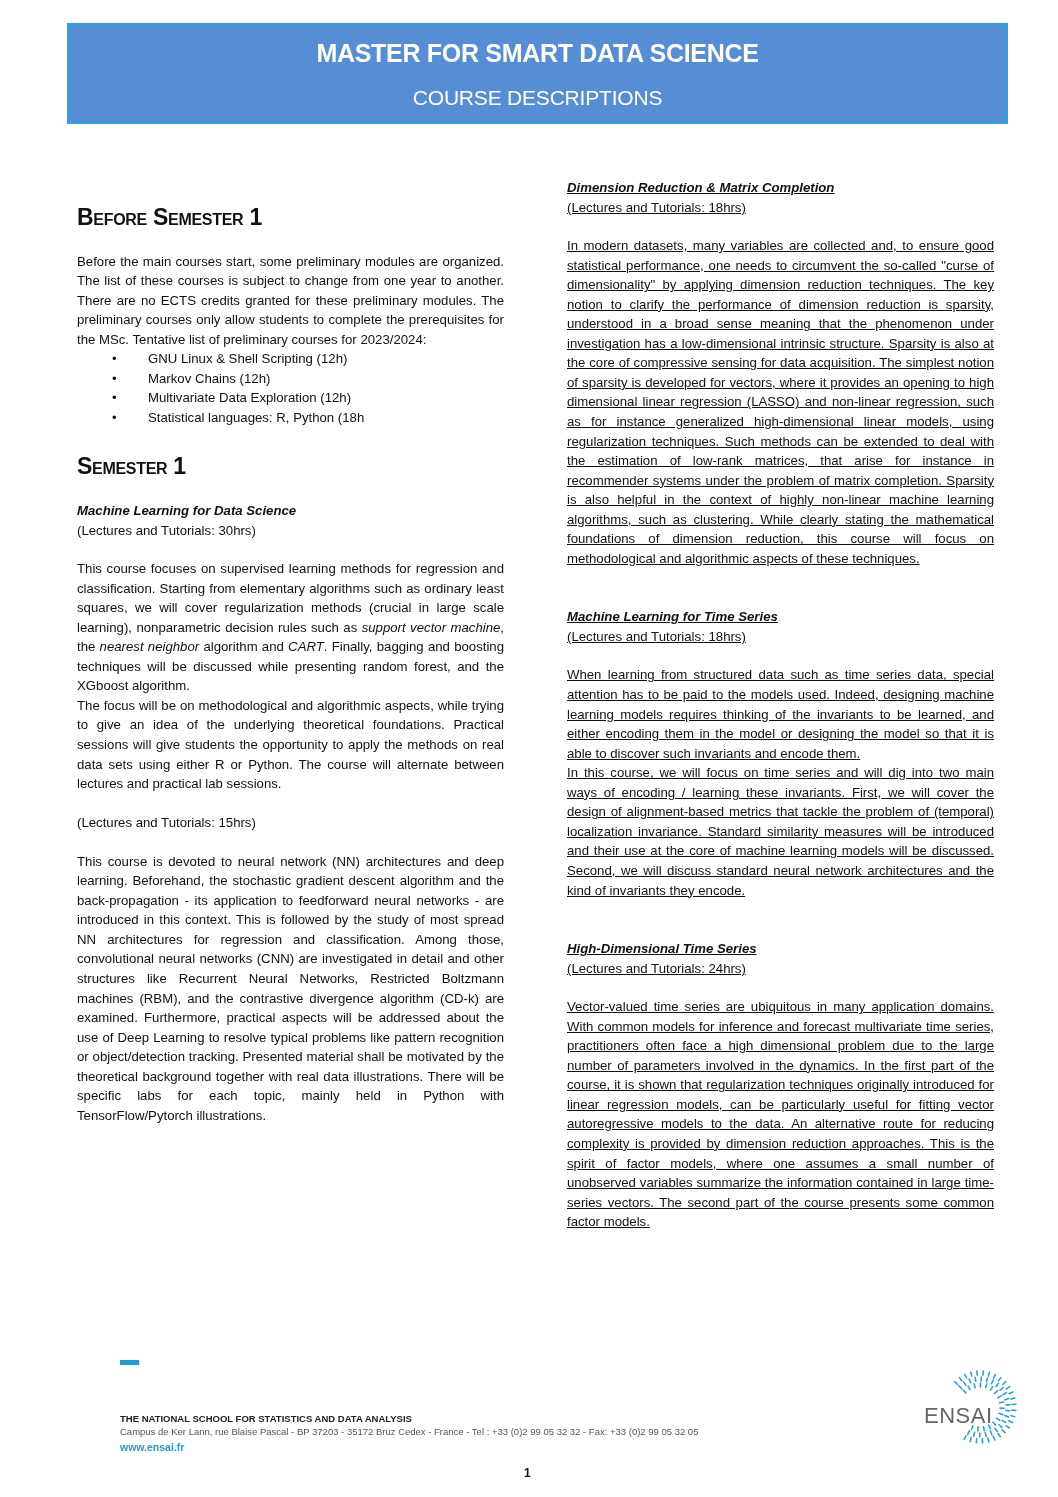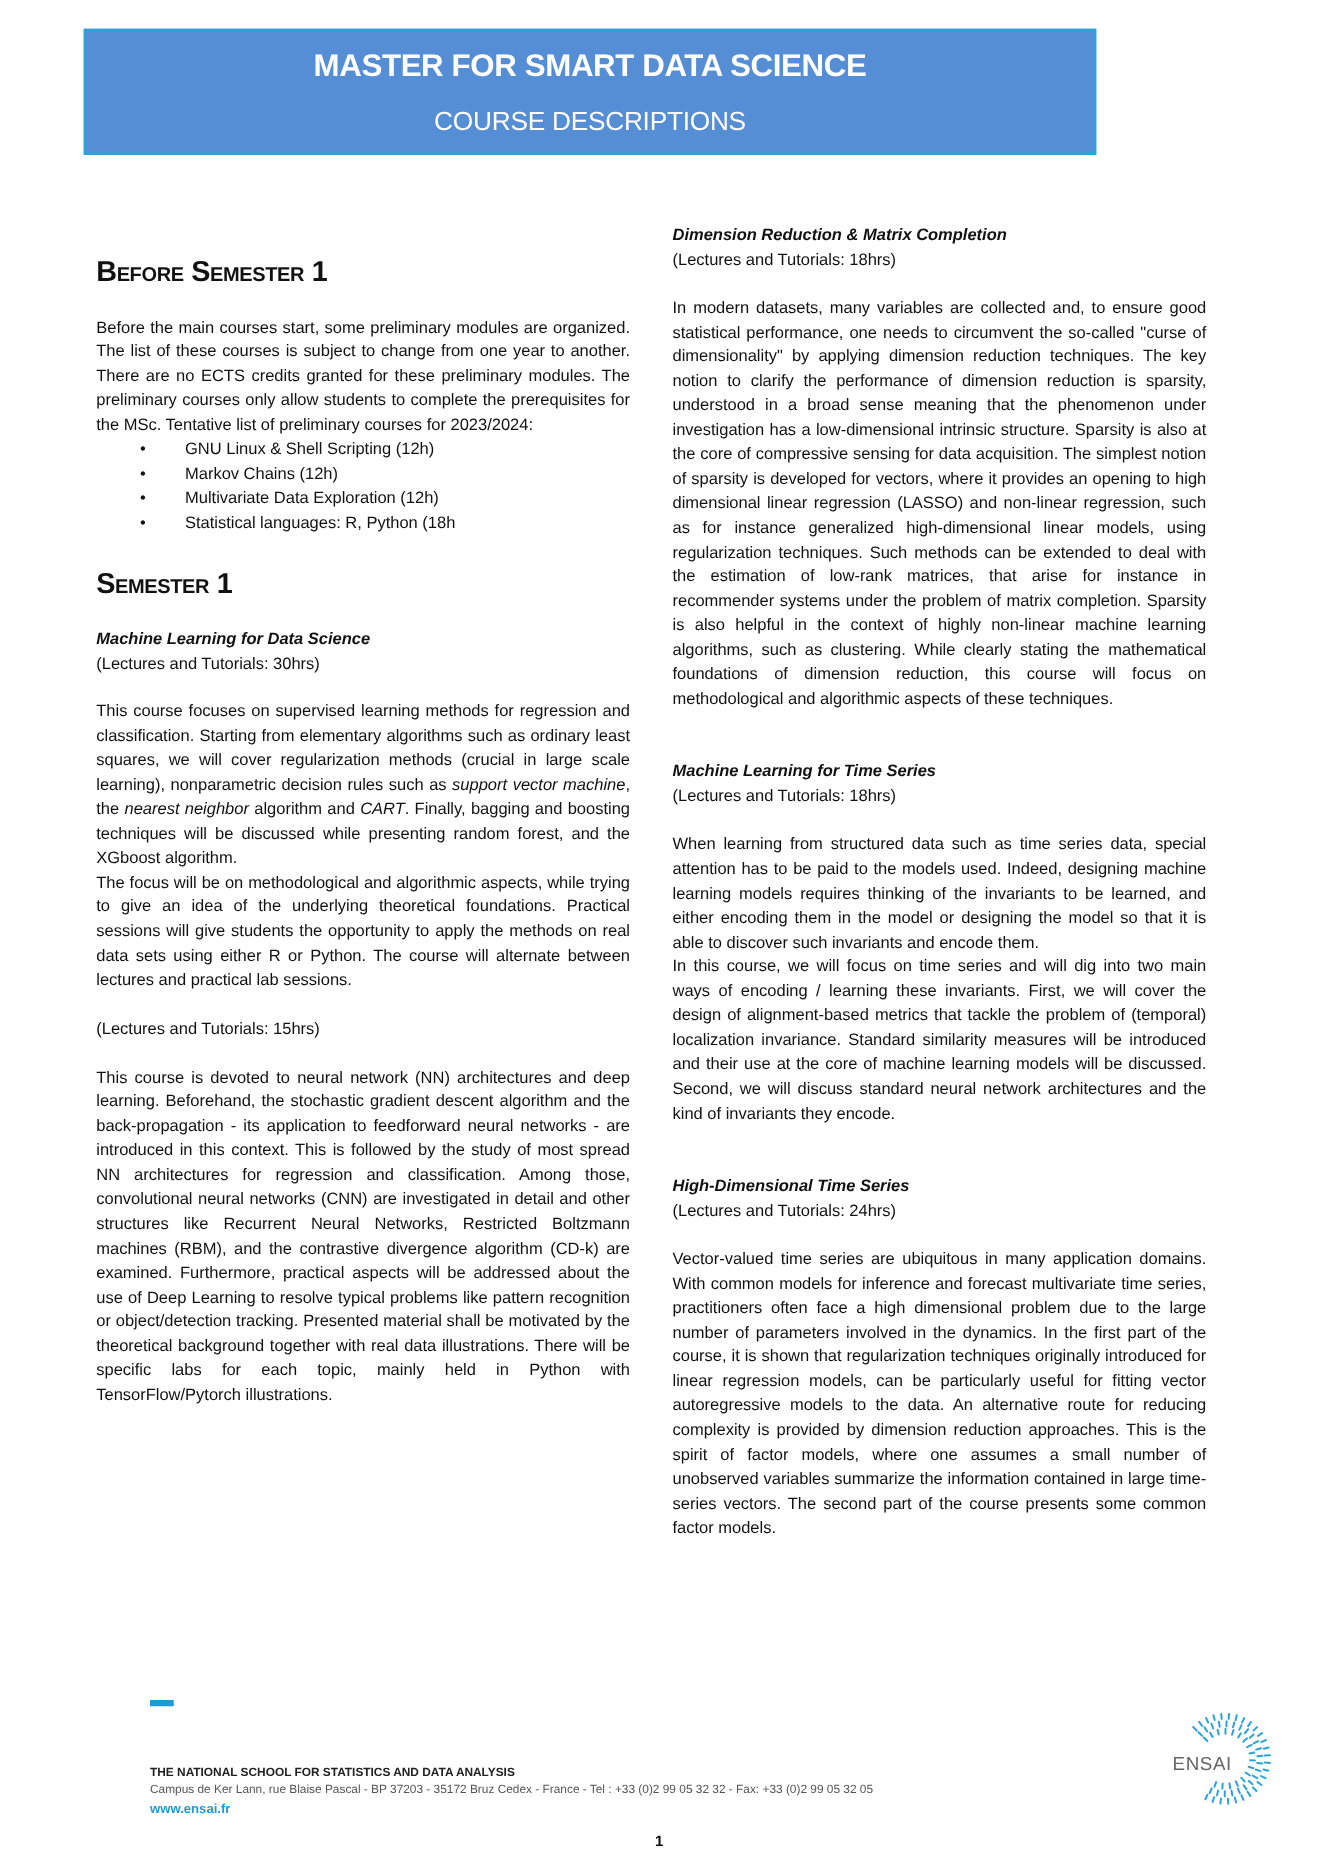--- a/index.html
+++ b/index.html
@@ -2,50 +2,50 @@
 <html><head>
   <meta charset="utf-8">
   <style>
     html, body { margin: 0; padding: 0; background: #ffffff; }
     body {
       width: 1058px; height: 1497px; position: relative; overflow: hidden;
       font-family: "Liberation Sans", "DejaVu Sans", sans-serif;
       color: #111;
     }
     .header {
-      position: absolute; left: 67px; top: 23px; width: 810px; height: 101px;
+      position: absolute; left: 67px; top: 23px; width: 941px; height: 101px;
       background: #558ed5; border: 2px solid #2aa2dc; box-sizing: border-box;
       color: #fff; text-align: center;
     }
     .header .title { font-size: 25px; font-weight: bold; margin-top: 14px; letter-spacing: -0.3px; }
     .header .subtitle { font-size: 21px; margin-top: 18px; letter-spacing: -0.2px; }
 
     .col { position: absolute; top: 178px; font-size: 13.2px; line-height: 19.55px; }
     .col-left { left: 77px; width: 427px; }
-    .col-right { left: 538px; width: 427px; }
+    .col-right { left: 567px; width: 427px; text-decoration: underline; }
 
     .note { color: #7f7f7f; font-style: italic; text-align: justify; margin: 0; }
     .section-title {
       font-size: 23px; font-weight: bold; margin: 30px 0 24px 0; letter-spacing: -0.3px;
       font-variant: small-caps;
     }
     p.body { margin: 0; text-align: justify; }
     .course-title { font-weight: bold; font-style: italic; margin: 0; }
     .course-hours { margin: 0 0 19px 0; }
     ul.prelim { list-style: none; margin: 0; padding: 0 0 0 35px; }
     ul.prelim li { position: relative; padding-left: 36px; }
     ul.prelim li .bullet { position: absolute; left: 0; top: 0; }
     .gap { height: 19.5px; }
 
     .footer-dash { position: absolute; left: 120px; top: 1360px; width: 19px; height: 5px; background: #1e9bd7; }
     .footer-org { position: absolute; left: 120px; top: 1413px; font-size: 9.5px; font-weight: bold; color: #222; }
     .footer-addr { position: absolute; left: 120px; top: 1426px; font-size: 9.5px; color: #555; white-space: nowrap; }
     .footer-web { position: absolute; left: 120px; top: 1441px; font-size: 10.5px; font-weight: bold; color: #1e9bd7; }
     .logo { position: absolute; left: 920px; top: 1365px; width: 110px; height: 80px; }
-    .logo-text { position: absolute; left: 18px; top: 38px; font-size: 15px; color: #666; letter-spacing: 0.5px; }
+    .logo-text { position: absolute; left: 4px; top: 38px; font-size: 22px; color: #666; letter-spacing: 0.5px; }
     .page-num { position: absolute; left: 524px; top: 1466px; font-size: 12px; font-weight: bold; }
   </style>
 </head>
 <body>
 
 <div class="header">
   <div class="title">MASTER FOR SMART DATA SCIENCE</div>
   <div class="subtitle">COURSE DESCRIPTIONS</div>
 </div>
 

